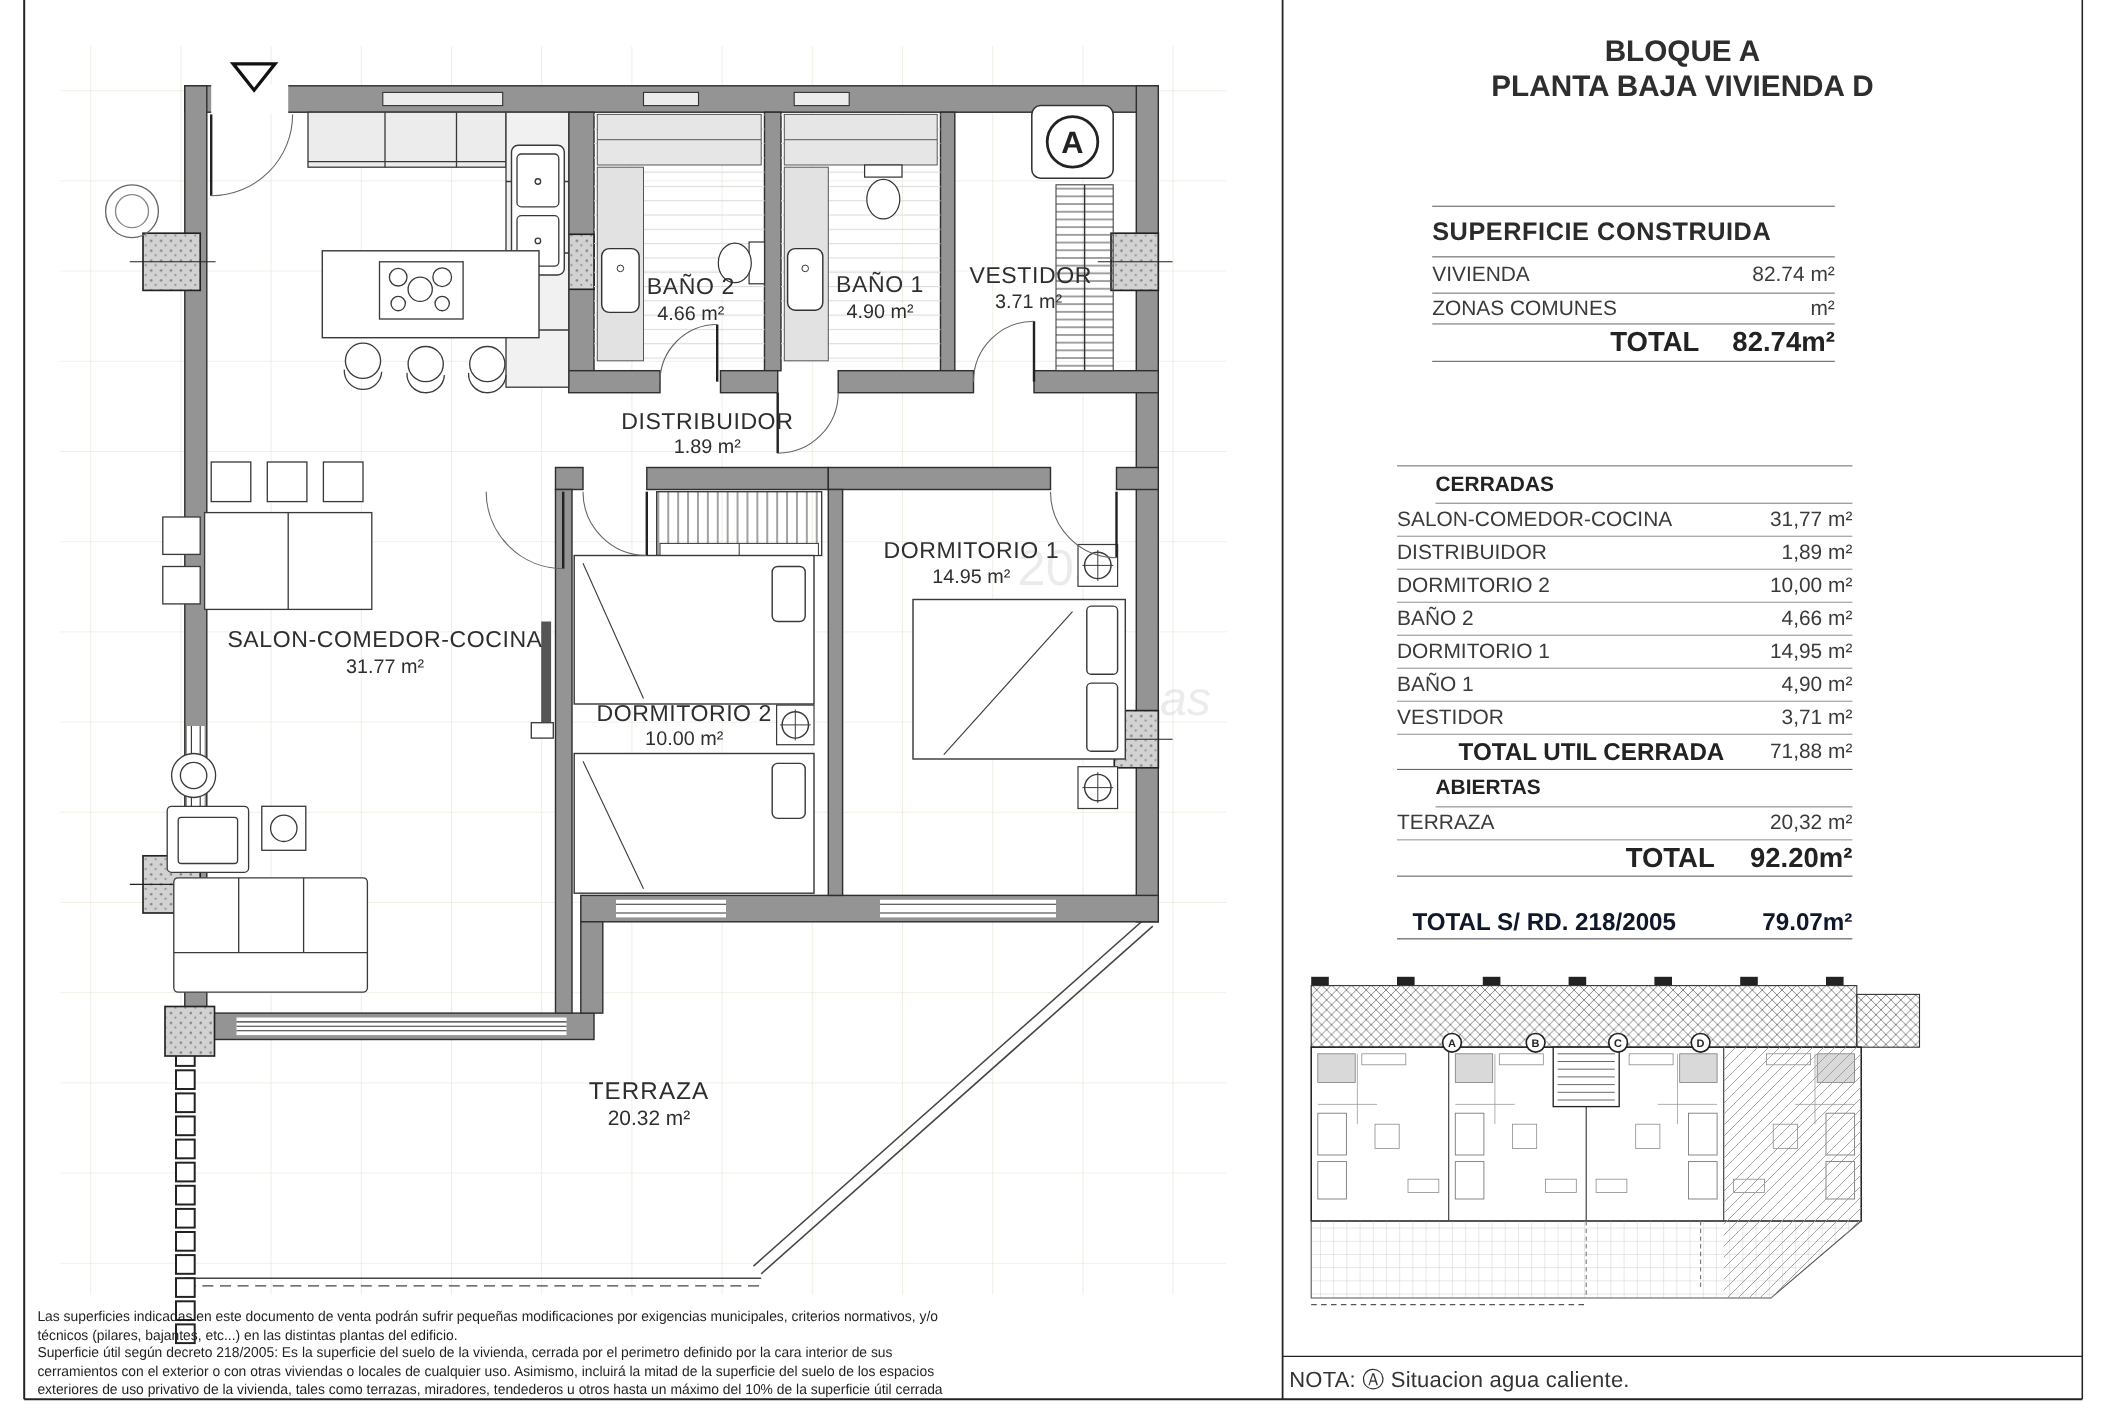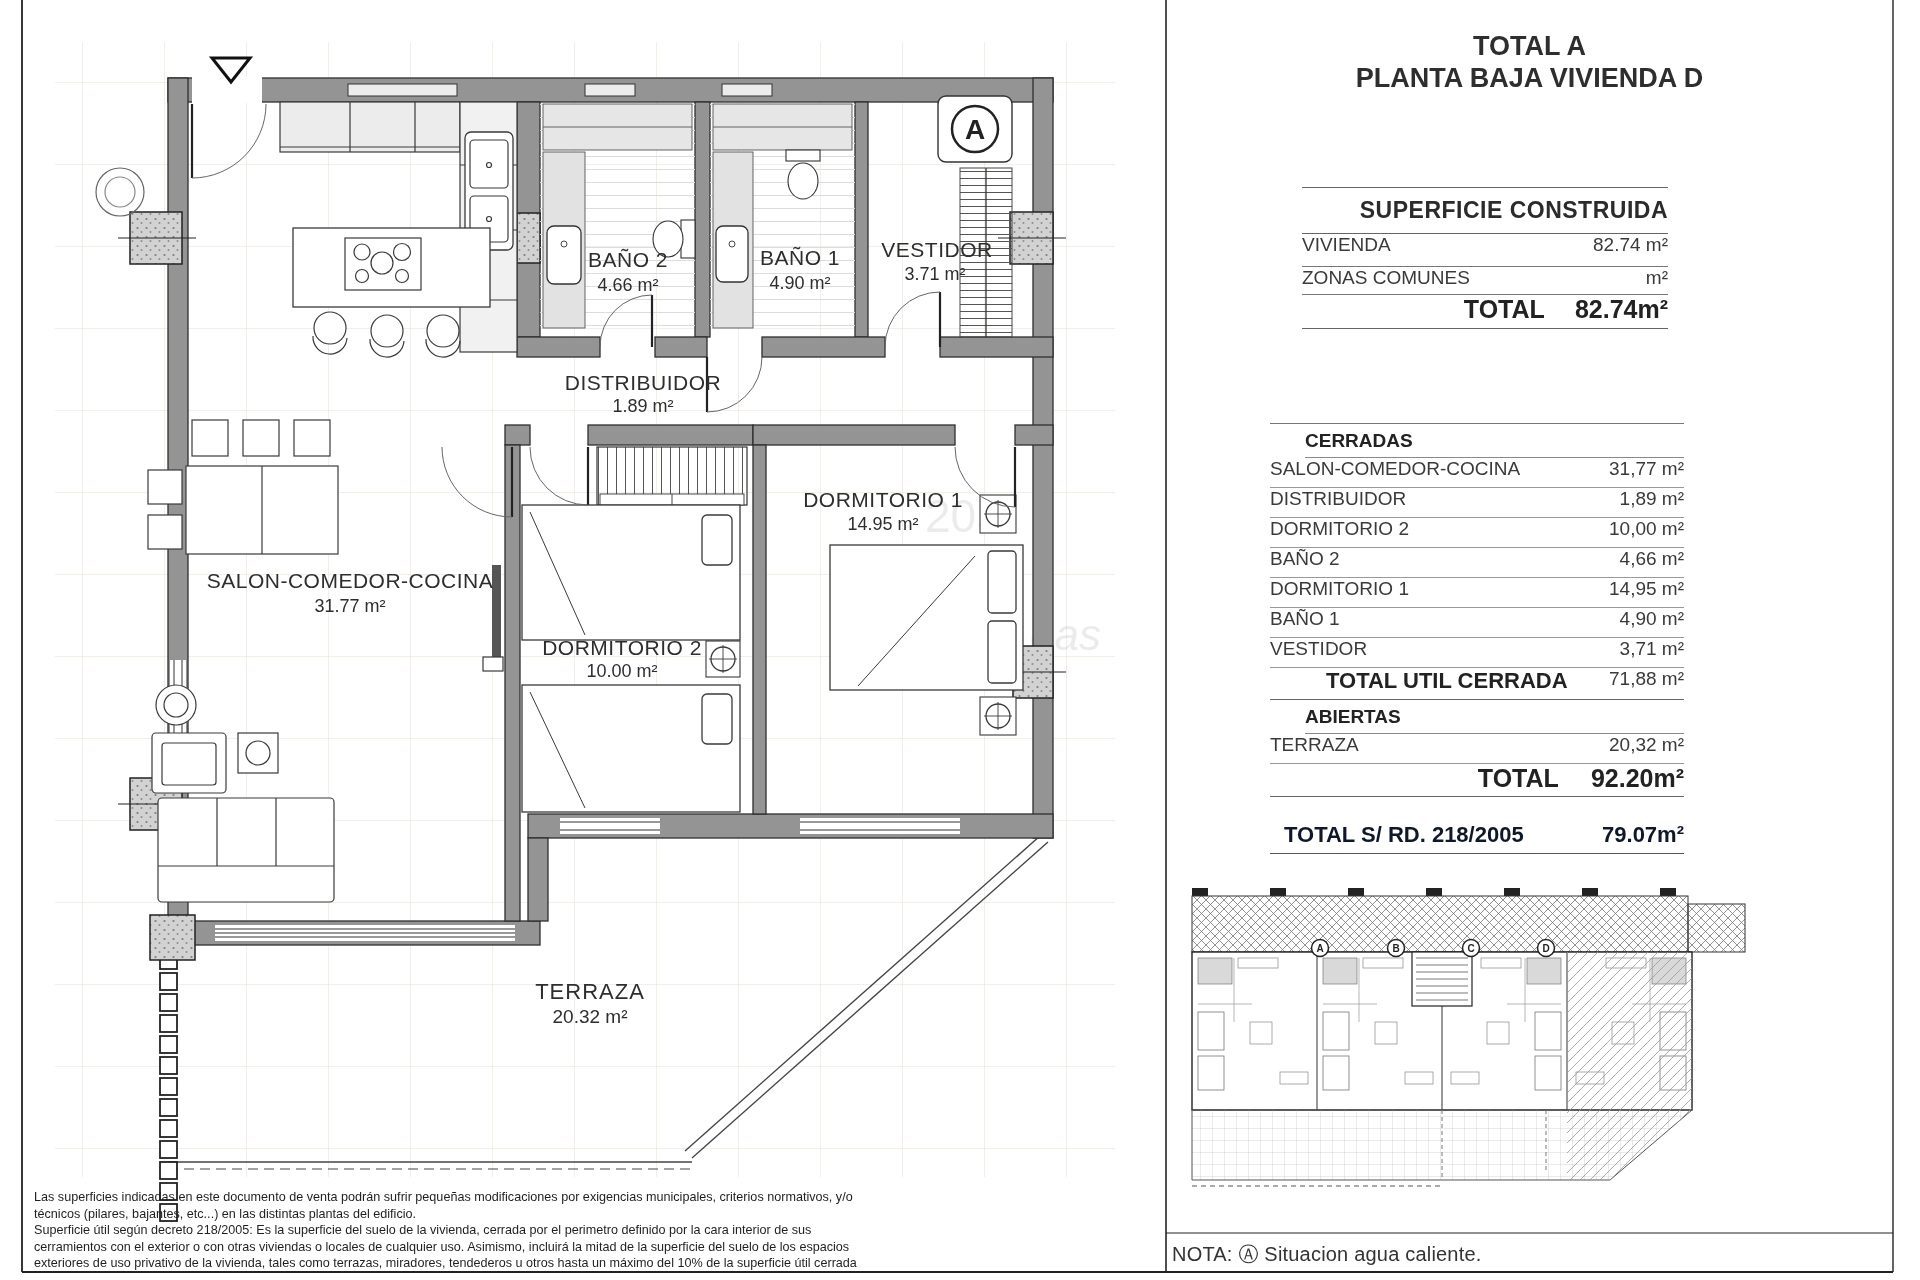--- a/index.html
+++ b/index.html
@@ -5,23 +5,23 @@
   html,body{margin:0;padding:0;background:#fff;}
   .sheet{position:relative;width:1920px;height:1280px;background:#ffffff;overflow:hidden;
          font-family:"Liberation Sans",sans-serif;color:#2b2b2b;}
   svg text{font-family:"Liberation Sans",sans-serif;}
   .linework{position:absolute;left:0;top:0;z-index:1;}
   .right-panel{position:absolute;left:1166px;top:0;width:727px;height:1280px;z-index:2;}
   .title{position:absolute;left:0;top:30px;width:727px;text-align:center;
          font-weight:bold;font-size:27px;line-height:32px;color:#2e2e2e;}
   
   .tc{position:absolute;left:136px;top:187px;width:366px;border-top:1.5px solid #666;}
-  .tc .hd{height:45px;line-height:45px;text-align:right;font-weight:bold;font-size:23px;
+  .tc .hd{height:45px;line-height:45px;text-align:left;font-weight:bold;font-size:23px;
           letter-spacing:.5px;border-bottom:1.5px solid #666;}
-  .row{display:flex;justify-content:space-between;font-size:19px;color:#3a3a3a;}
+  .row{display:flex;justify-content:space-between;align-items:center;font-size:19px;color:#3a3a3a;}
   .r1{height:32px;border-bottom:1.2px solid #777;}
   .r2{height:27px;border-bottom:1.2px solid #777;gap:35px;}
   .rtot{height:33px;border-bottom:1.5px solid #666;justify-content:flex-end;gap:30px;
         font-weight:bold;font-size:25px;color:#222;}
   
   .tu{position:absolute;left:104px;top:423px;width:414px;border-top:1.2px solid #777;}
   .tu .hd{height:39px;line-height:40px;text-align:center;font-weight:bold;font-size:22px;
           letter-spacing:.45em;border-bottom:1.5px solid #444;}
   .sect{height:33px;display:flex;align-items:center;font-weight:bold;font-size:19px;
         border-bottom:1px solid #8a8a8a;color:#222;margin-left:35px;}
@@ -348,21 +348,21 @@
     <path d="M22 0V1272" stroke-width="1.8"></path>
     <path d="M22 1272H1893" stroke-width="1.8"></path>
     <path d="M1893 0V1272" stroke-width="1.4"></path>
     <path d="M1166 0V1272" stroke-width="1.6"></path>
     <path d="M1166 1233H1893" stroke-width="1.2"></path>
   </g>
 </svg>
 
 <div class="right-panel">
   <div class="title">
-    <div>TOTAL A</div>
+    <div>BLOQUE A</div>
     <div>PLANTA BAJA VIVIENDA D</div>
   </div>
 
   <div class="tc">
     <div class="hd">SUPERFICIE CONSTRUIDA</div>
     <div class="row r1">
       <span>VIVIENDA</span>
       <span>82.74 m²</span>
     </div>
     <div class="row r2">

